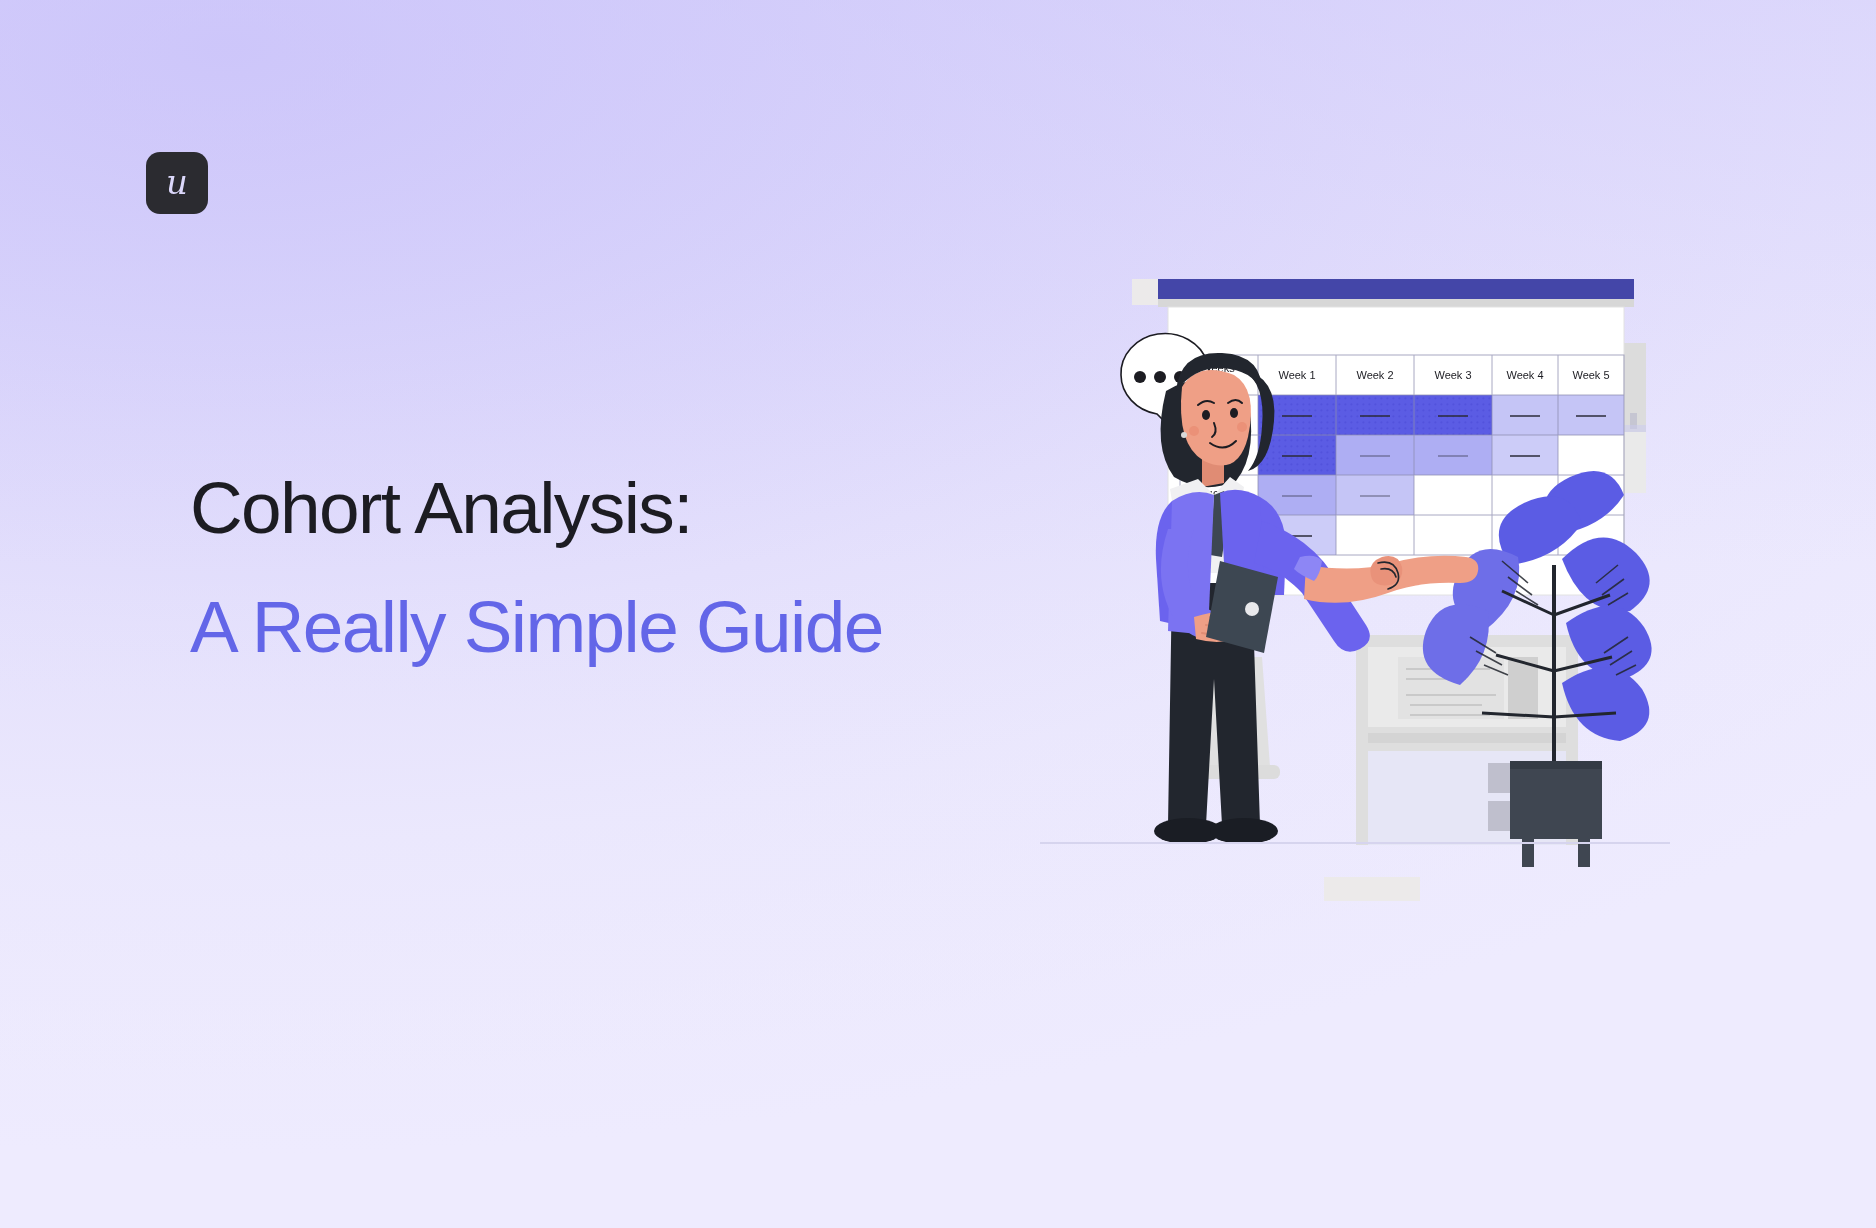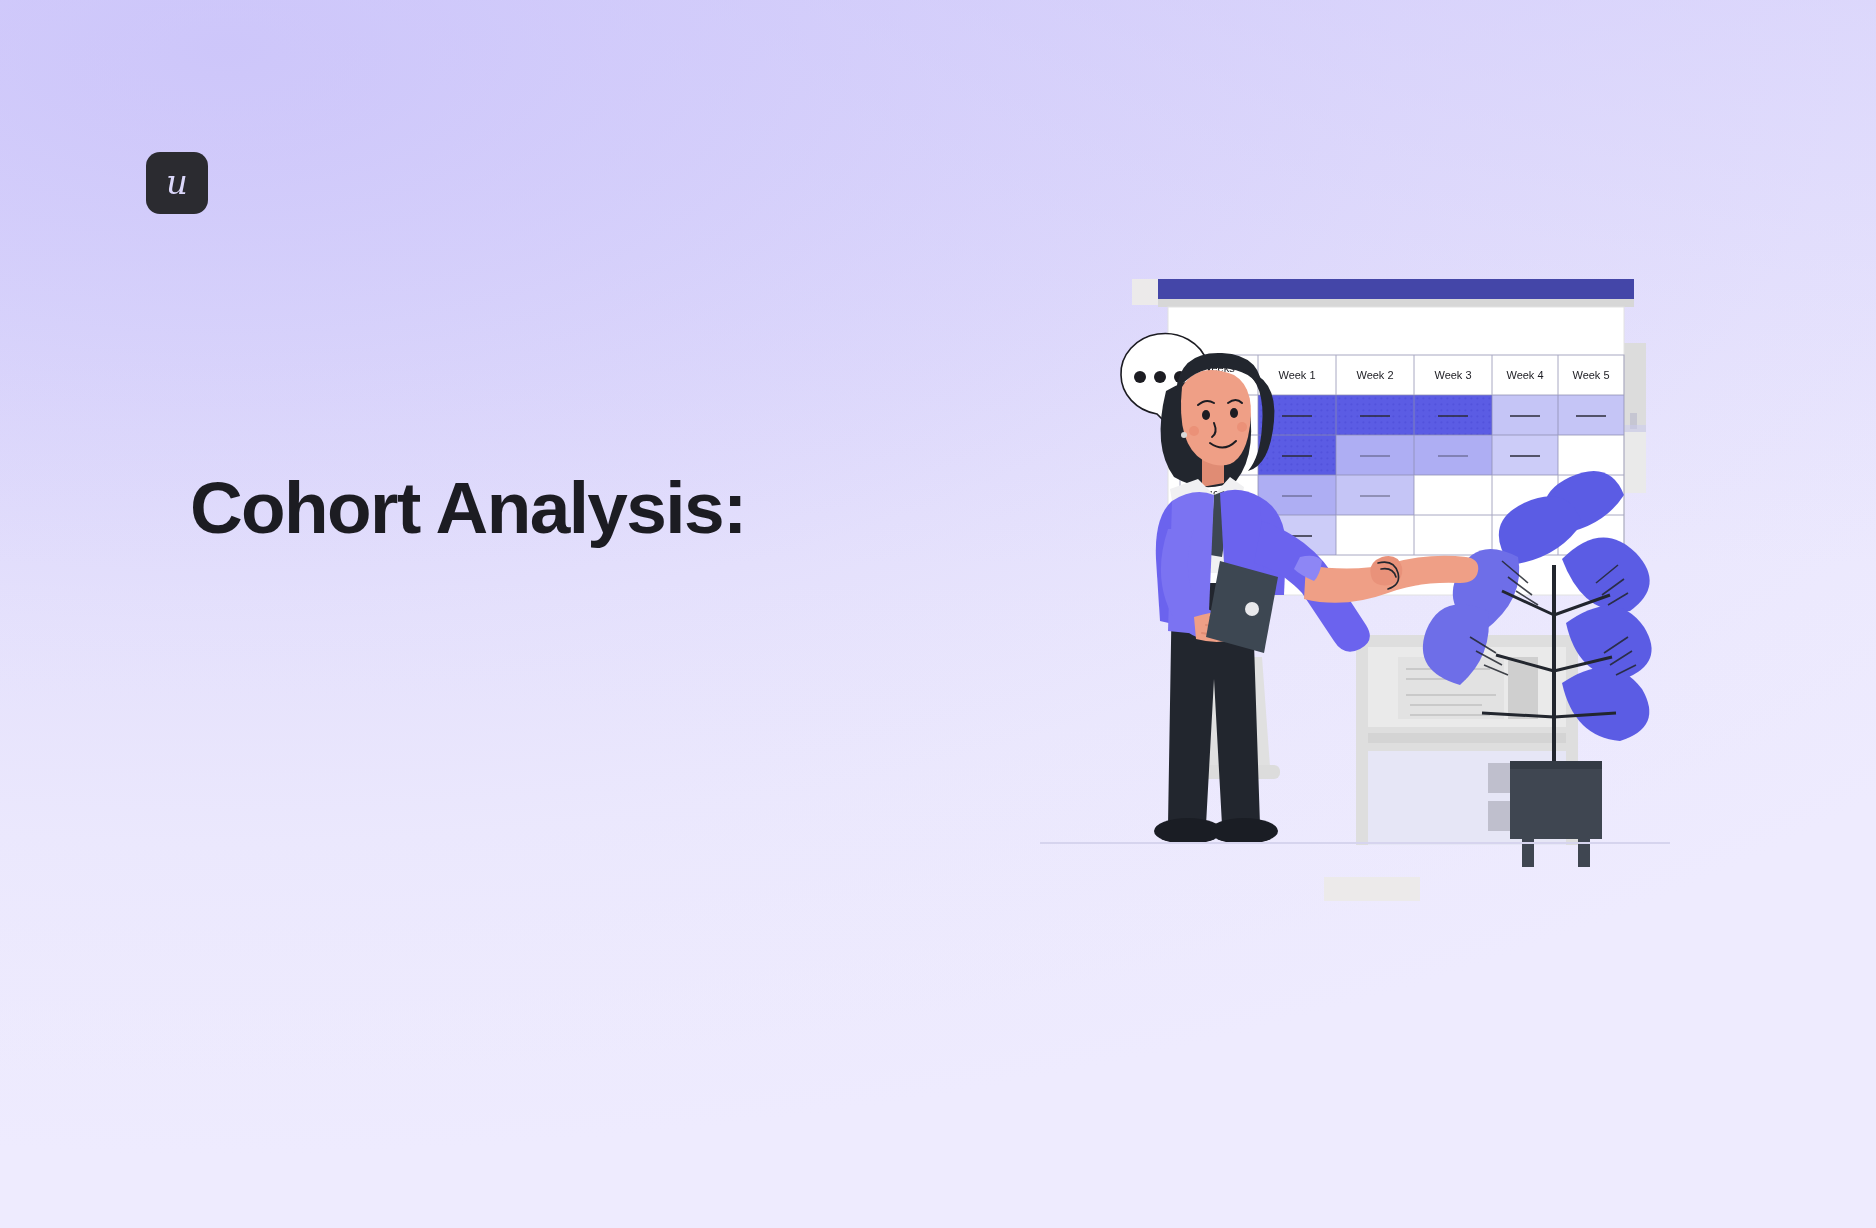--- a/index.html
+++ b/index.html
@@ -44,21 +44,21 @@
   }
 
   
   .headline{
     position:absolute;
     left:190px; top:448px;
     width:940px;
     z-index:6;
   }
   .headline .line{
-    font-weight:700;
+    font-weight:400;
     font-size:73px;
     line-height:119px;
     letter-spacing:-1.6px;
     white-space:nowrap;
   }
   .headline .dark{ color:#1c1c22; }
   .headline .accent{ color:#6366e8; }
 
   
   .illustration{
@@ -73,20 +73,21 @@
 <body>
 
 <div id="hero">
 
   <div class="logo-badge">
     <span class="glyph">u</span>
   </div>
 
   <div class="headline">
     <div class="line dark">Cohort Analysis:</div>
+    <div class="line accent">A Really Simple Guide</div>
   </div>
 
   <div class="illustration">
     <svg viewBox="0 0 560 640" xmlns="http://www.w3.org/2000/svg">
       <defs>
         <pattern id="dots" width="6" height="6" patternUnits="userSpaceOnUse">
           <circle cx="1.4" cy="1.4" r="1.1" fill="#4a4ad6" opacity=".55"></circle>
         </pattern>
         <clipPath id="boardclip">
             <rect x="58" y="58" width="500" height="222" rx="1"></rect>

